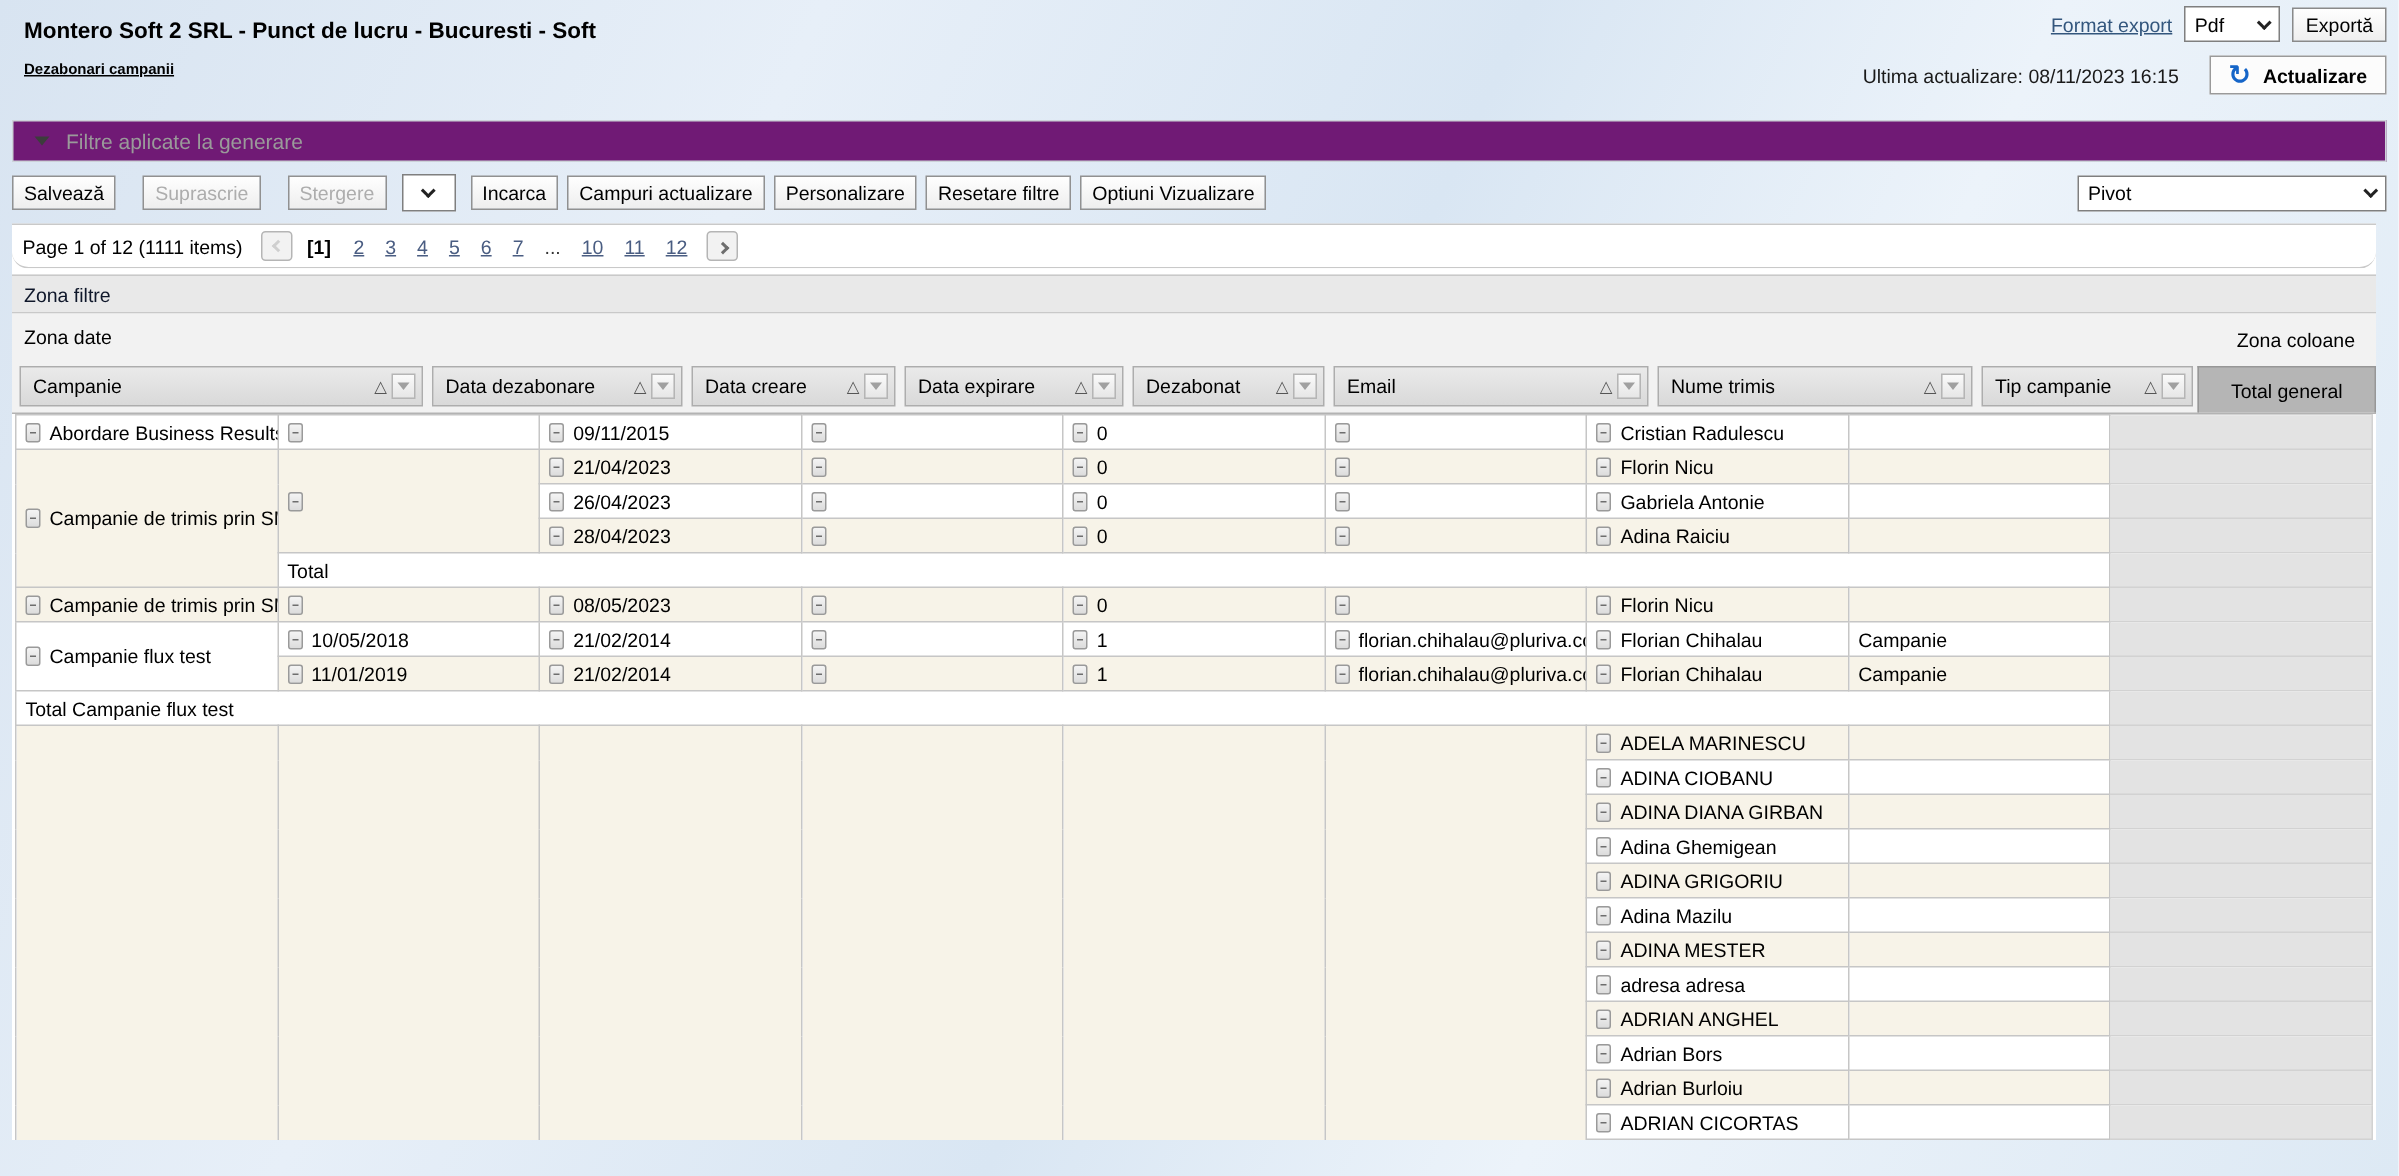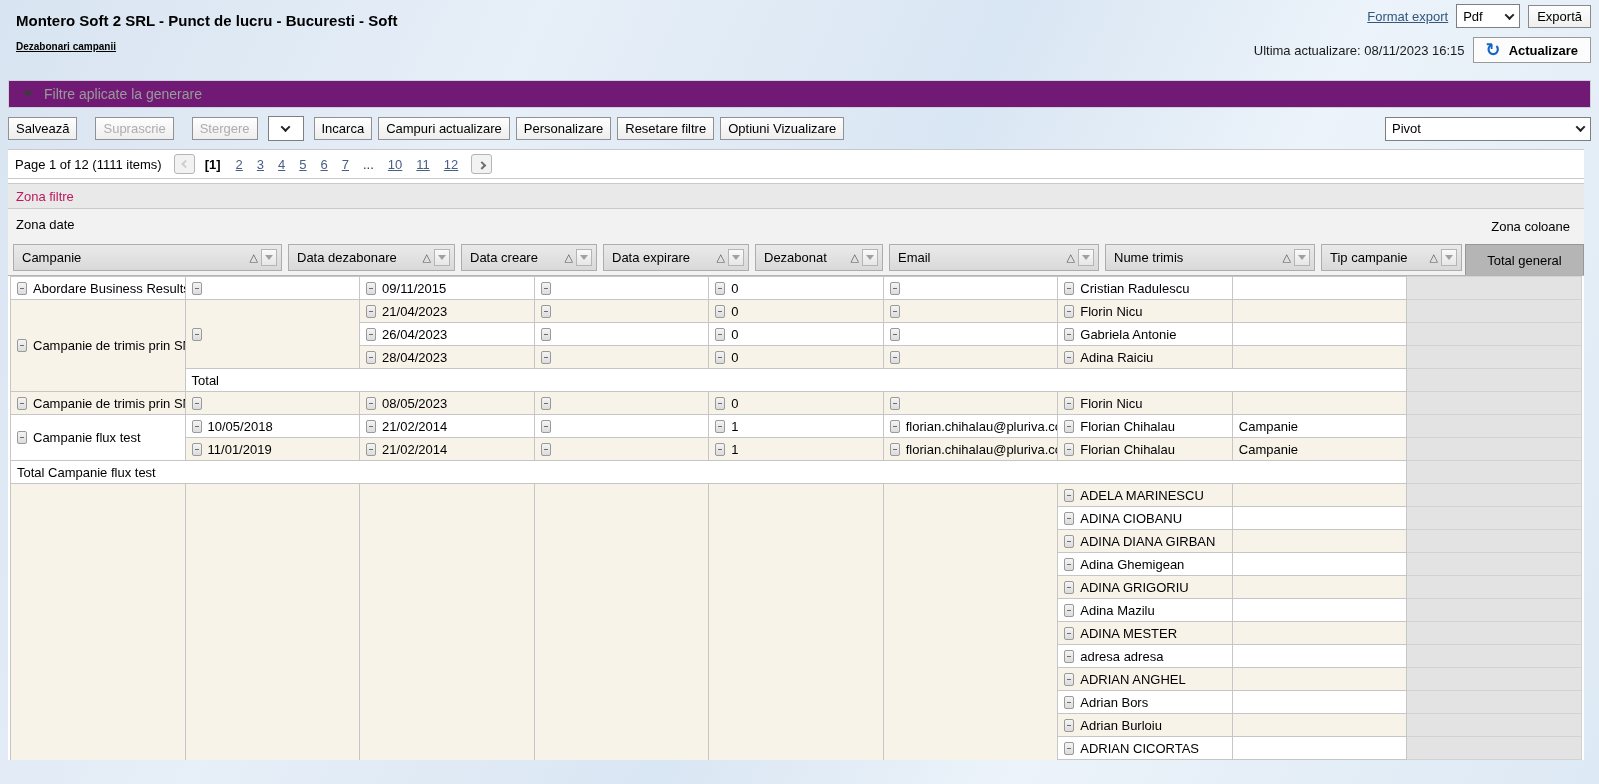--- a/index.html
+++ b/index.html
@@ -10,53 +10,53 @@
     font-size:13px; color:#000;
     background:linear-gradient(115deg,#d8e4f1 0%,#e7eff8 28%,#d9e6f3 52%,#ecf3fa 70%,#dde9f4 100%);
   }
   
   .top { position:relative; height:72px; }
   .titles { padding:8px 0 0 16px; }
   .title { font-size:15px; font-weight:bold; line-height:26px; }
   .subtitle { font-size:10px; font-weight:bold; line-height:26px;text-decoration:underline; }
   .top-right { position:absolute; top:4px; right:8px; text-align:right;margin-left:48px; }
   .tr-row1 { display:flex; align-items:center; gap:8px; justify-content:flex-end; }
-  .tr-row2 { display:flex; align-items:center; gap:8px; justify-content:flex-end; margin-top:9px; }
+  .tr-row2 { display:flex; align-items:center; gap:20px; justify-content:flex-end; margin-top:9px; }
   .link { color:#33567d; text-decoration:underline; cursor:pointer; }
   .fake-select { background:#fff; border:1px solid #7f7f7f; height:24px; display:flex; align-items:center; padding:0 6px; gap:6px; cursor:pointer; }
   .fake-select .chev { margin-left:auto; }
   .chev { width:7px; height:7px; border-right:2px solid #222; border-bottom:2px solid #222; transform:rotate(45deg) translate(-1px,-1px); display:inline-block; }
   .btn { background:linear-gradient(#fefefe,#efefef); border:1px solid #8a8a8a; padding:3px 8px; font-size:13px; font-family:inherit; cursor:pointer; color:#000; }
   .refresh-btn { display:flex; align-items:center; gap:8px; font-weight:bold; padding:4px 12px; background:#fcfcfc; border:1px solid #9a9a9a; }
   .refresh-glyph { color:#1565c8; font-size:18px; font-weight:bold; line-height:16px; }
   .upd-text { font-size:13px; color:#1a1a1a; }
   
   .filter-bar { margin:8px; height:28px; background:#701a75; border:1px solid #ccd2d8; display:flex; align-items:center; padding-left:14px; }
   .tri-down { width:0; height:0; border-left:5px solid transparent; border-right:5px solid transparent; border-top:6px solid #3c3c3c; margin-right:11px; }
   .filter-label { color:#9a9a9a; font-size:14px; }
   
   .toolbar { margin:5px 8px 8px 8px; display:flex; align-items:center; gap:6px; }
   .tbtn { background:linear-gradient(#fefefe,#eeeeee); border:1px solid #919191; padding:3px 7px; font-size:13px; font-family:inherit; color:#000; cursor:pointer; white-space:nowrap; }
   .tbtn.disabled { color:#adadad; cursor:default; }
   .mini-select { width:36px; height:25px; background:#fff; border:1px solid #7f7f7f; display:flex; align-items:center; justify-content:center; margin:0 4px; cursor:pointer; }
   .view-select { margin-left:auto; width:206px; height:24px; }
   
   .panel { margin:0 8px; width:1576px; background:#fff; border-top:1px solid #c9c9c9; }
-  .pager { height:29px; display:flex; align-items:center; padding-left:7px; border-bottom:1px solid #c9c9c9; background:#fff; }
+  .pager { height:29px; display:flex; align-items:center; padding-left:7px; border-bottom:1px solid #c9c9c9; background:#fff;border-radius:11px; }
   .pager-summary { margin-right:12px; }
   .pg-btn { width:21px; height:20px; border:1px solid #b5b5b5; border-radius:3px; background:#f2f2f2; display:flex; align-items:center; justify-content:center; cursor:pointer; }
   .pg-prev .pchev { border-color:#cfcfcf; transform:rotate(135deg) translate(-1px,-1px); }
   .pg-next { margin-left:6px; }
   .pg-next .pchev { transform:rotate(-45deg) translate(-1px,1px); }
   .pchev { width:6px; height:6px; border-right:2px solid #6e6e6e; border-bottom:2px solid #6e6e6e; display:inline-block; }
   .pg-current { font-weight:bold; margin:0 8px 0 10px; }
   .page-link { color:#4a5d82; text-decoration:underline; margin:0 7px; cursor:pointer; }
   .page-ellipsis { color:#333; margin:0 7px; }
   .gap4 { height:4px; background:#fff; }
-  .zona-filtre { height:26px; line-height:25px; background:#e9e9e9; border-top:1px solid #c9c9c9; border-bottom:1px solid #c9c9c9; padding-left:8px; color:#be185d; }
+  .zona-filtre { height:26px; line-height:25px; background:#e9e9e9; border-top:1px solid #c9c9c9; border-bottom:1px solid #c9c9c9; padding-left:8px; color:#0f172a; }
   .zona-band { position:relative; height:67px; background:#f2f2f2; border-bottom:1px solid #b3b3b3; }
   .zona-date-label { position:absolute; top:8px; left:8px; }
   .zona-coloane-label { position:absolute; top:10px; right:14px; }
   .chips-row { position:absolute; bottom:0; left:2px; right:0; display:flex; align-items:flex-end; }
   .chip-cell { padding:0 3px 4px 3px; }
   .chip { height:27px; background:linear-gradient(#eaeaea,#d9d9d9); border:1px solid #adadad; display:flex; align-items:center; padding:0 4px 0 8px; }
   .chip-label { white-space:nowrap; overflow:hidden; }
   .sort-asc { margin-left:auto; color:#555; font-size:11px; padding:0 3px; }
   .mini-dd { width:16px; height:17px; border:1px solid #b5b5b5; background:linear-gradient(#fafafa,#e6e6e6); display:flex; align-items:center; justify-content:center; flex:none; }
   .mini-dd-arrow { width:0; height:0; border-left:4px solid transparent; border-right:4px solid transparent; border-top:5px solid #a0a0a0; }

